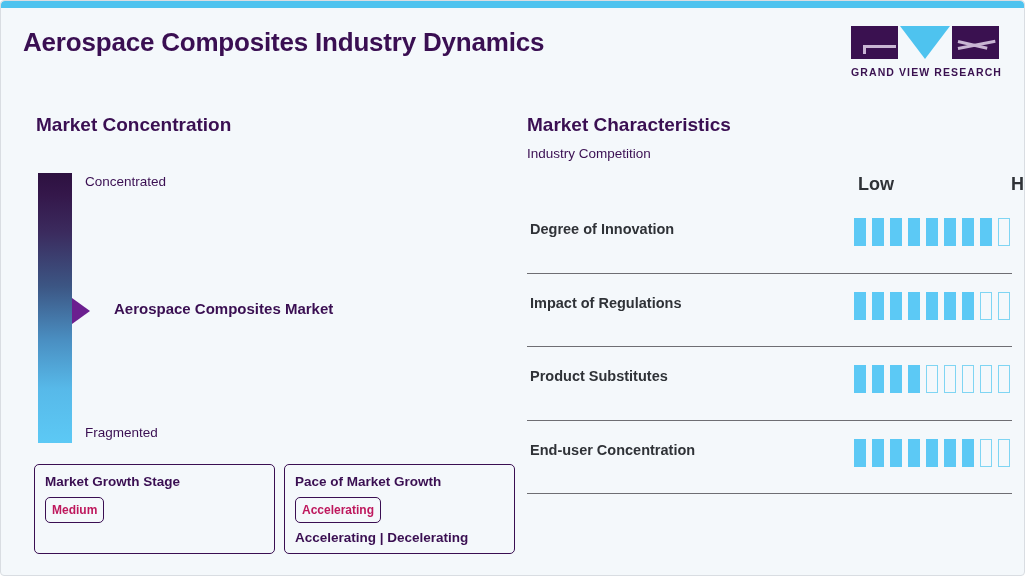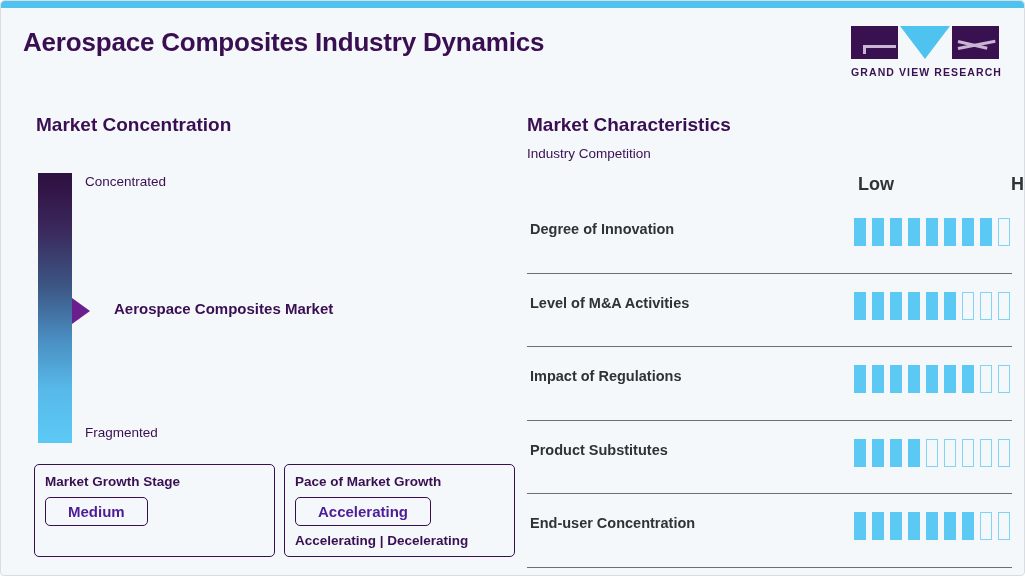--- a/index.html
+++ b/index.html
@@ -210,27 +210,27 @@
   .stat-box.growth-pace  { width: 231px; }
   .stat-box-title {
     font-size: 13.5px;
     font-weight: bold;
     color: #3a0f52;
     white-space: nowrap;
   }
   .stat-value {
     display: inline-block;
     margin: 8px auto 7px;
-    padding: 5px 22px;
+    padding: 5px 6px;
     border: 1.5px solid #3a0f52;
     border-radius: 5px;
     background: #f4f8fb;
-    font-size: 15px;
-    font-weight: bold;
-    color: #4c1d95;
+    font-size: 12px;
+    font-weight: bold;
+    color: #be185d;
     white-space: nowrap;
   }
   .stat-options {
     font-size: 13.5px;
     font-weight: bold;
     color: #3a0f52;
     white-space: nowrap;
   }
 
   
@@ -379,34 +379,20 @@
             <span class="tick"></span>
             <span class="tick"></span>
             <span class="tick"></span>
             <span class="tick"></span>
             <span class="tick"></span>
             <span class="tick"></span>
             <span class="tick empty"></span>
           </div>
         </div>
         <div class="char-row">
-          <div class="char-label">Level of M&amp;A Activities</div>
-          <div class="char-bars">
-            <span class="tick"></span>
-            <span class="tick"></span>
-            <span class="tick"></span>
-            <span class="tick"></span>
-            <span class="tick"></span>
-            <span class="tick"></span>
-            <span class="tick empty"></span>
-            <span class="tick empty"></span>
-            <span class="tick empty"></span>
-          </div>
-        </div>
-        <div class="char-row">
           <div class="char-label">Impact of Regulations</div>
           <div class="char-bars">
             <span class="tick"></span>
             <span class="tick"></span>
             <span class="tick"></span>
             <span class="tick"></span>
             <span class="tick"></span>
             <span class="tick"></span>
             <span class="tick"></span>
             <span class="tick empty"></span>

